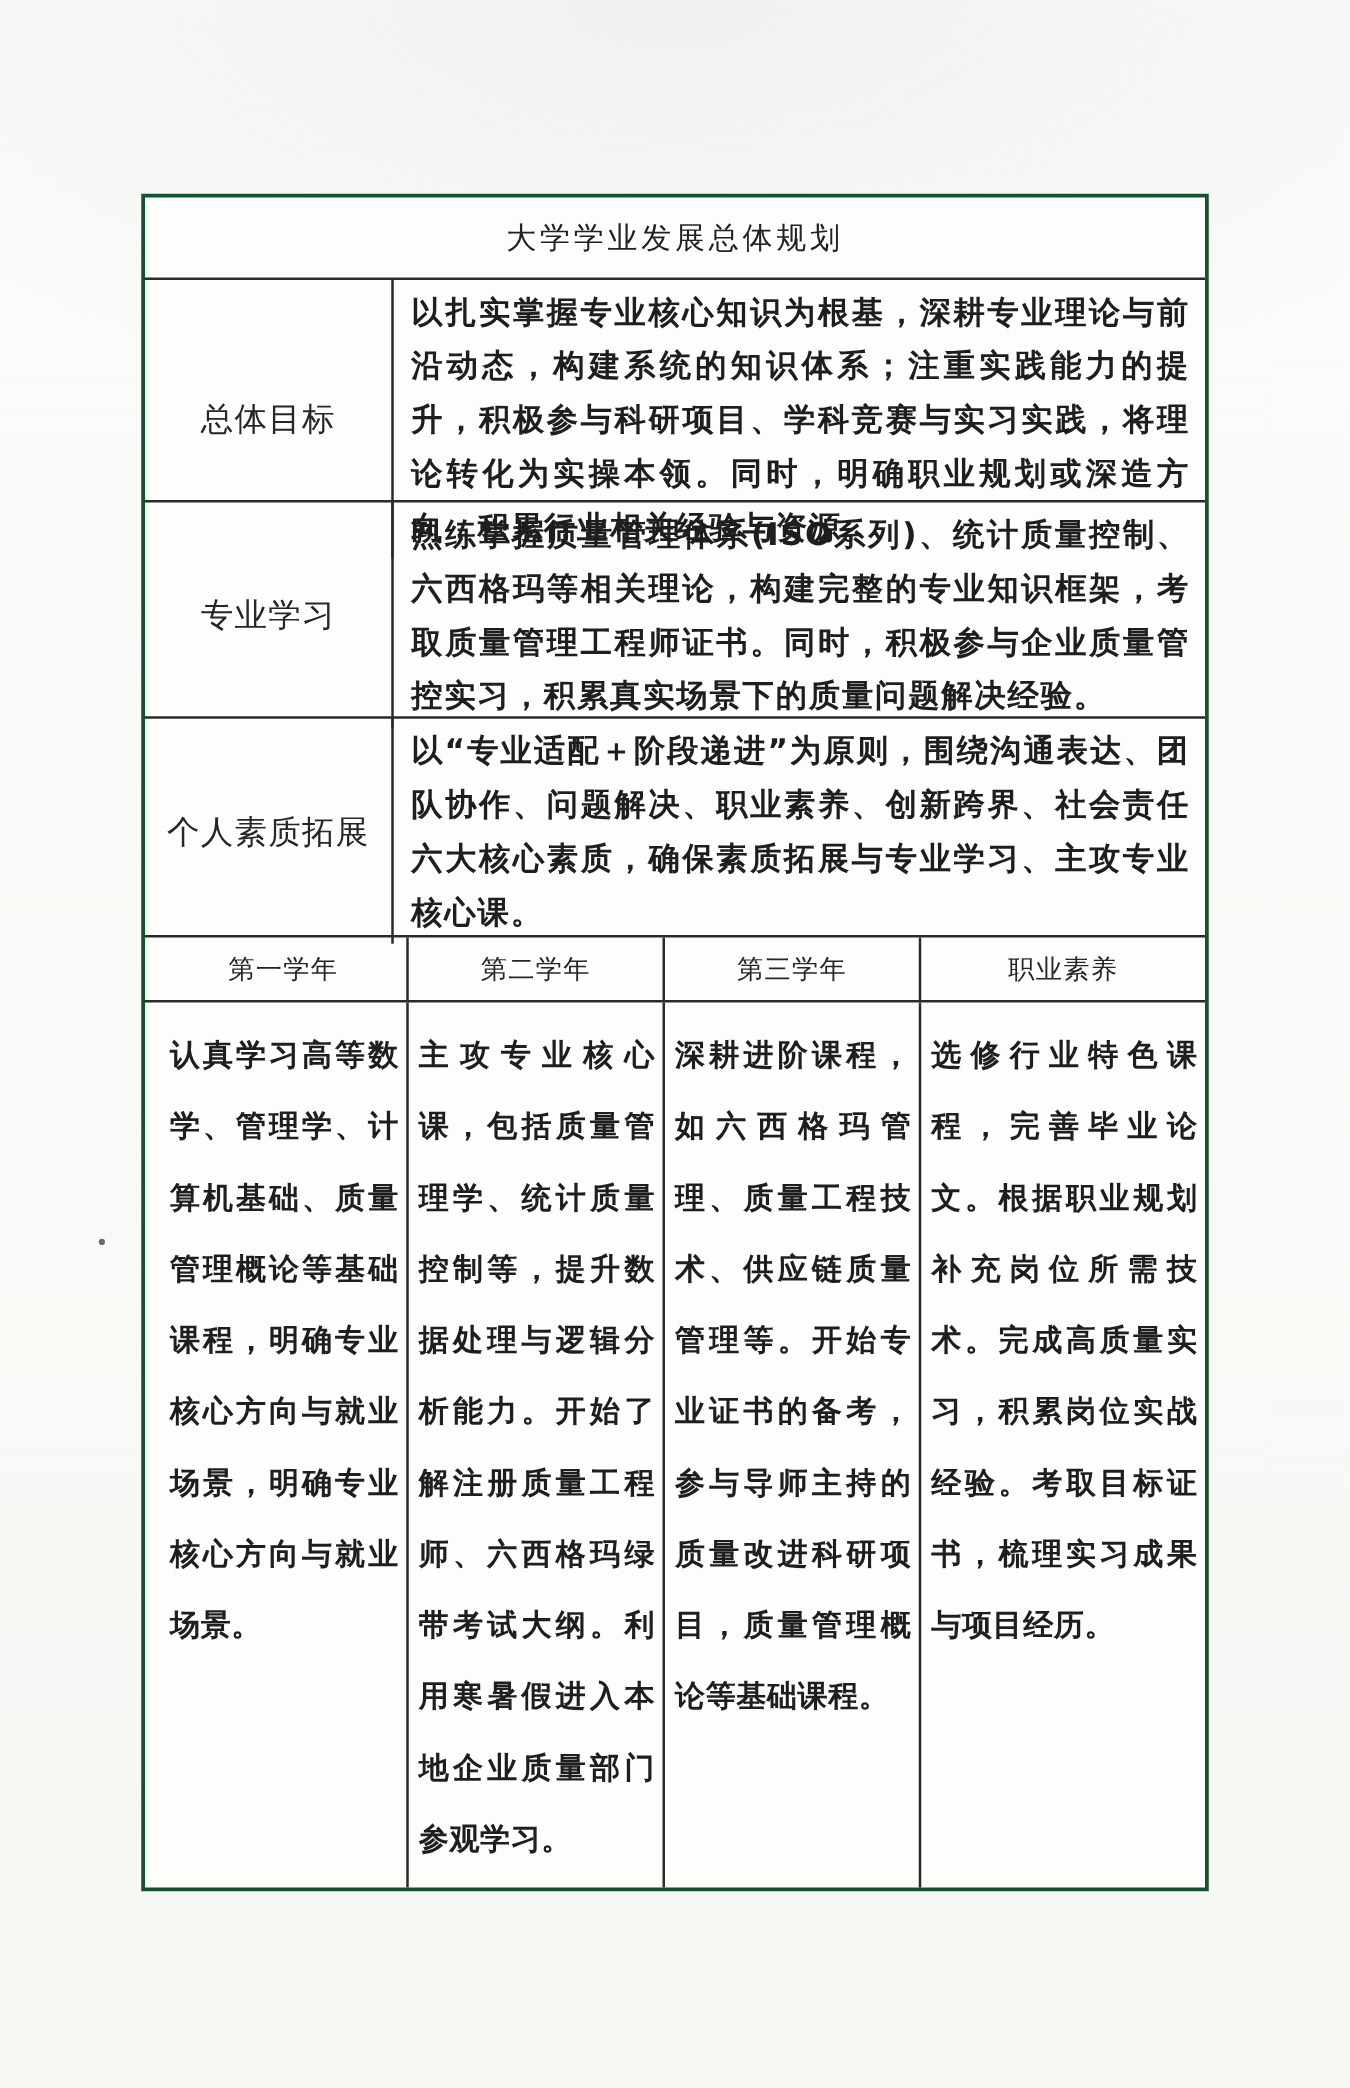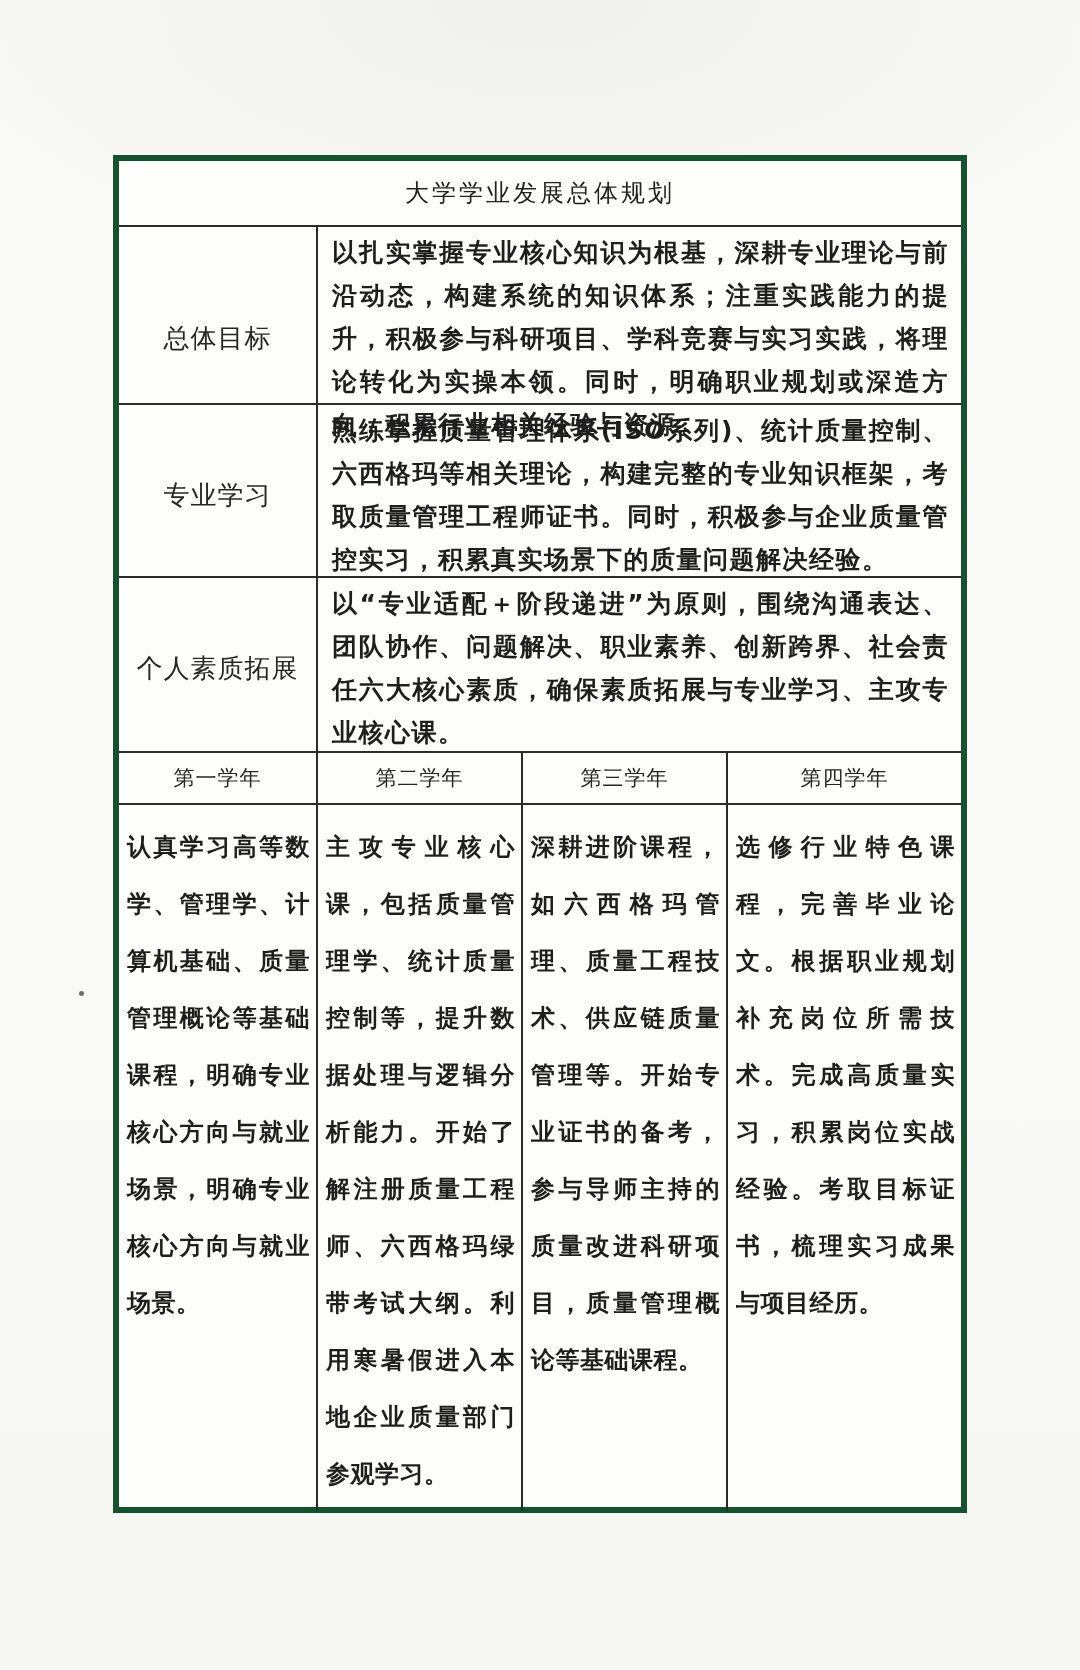--- a/index.html
+++ b/index.html
@@ -12,21 +12,21 @@
       radial-gradient(ellipse 1200px 500px at 50% 0%, rgba(190,190,188,0.18), rgba(0,0,0,0) 65%),
       linear-gradient(#fbfbf9, #f7f7f4);
     position: relative;
     overflow: hidden;
   }
   .doc-table {
     position: absolute;
     left: 113px; top: 155px;
     width: 854px; height: 1358px;
     background: #fdfdfb;
-    border: 6px solid #14532d;
+    border: 3px solid #14532d;
     display: grid;
     grid-template-rows: 64px 178px 173px 175px 52px 1fr;
   }
   .row { border-top: 2px solid #2b2b2b; }
   .row:first-child { border-top: none; }
 
   .title-row {
     display: flex; align-items: center; justify-content: center;
     font-family: "Liberation Serif", "DejaVu Serif", serif;
     font-size: 24px; letter-spacing: 3px; color: #222;
@@ -49,20 +49,21 @@
     font-size: 25px;
     line-height: 43px;
     font-weight: 600;
     color: #1e1e1e;
     letter-spacing: 1.5px;
     text-align: justify;
   }
   .year-header-row, .year-content-row {
     display: grid;
     grid-template-columns: 197px 205px 205px 1fr;
+    padding-left: 12px;
   }
   .year-header-cell {
     display: flex; align-items: center; justify-content: center;
     font-family: "Liberation Serif", "DejaVu Serif", serif;
     font-size: 21px; letter-spacing: 1px; color: #262626;
   }
   .year-header-cell + .year-header-cell,
   .year-content-cell + .year-content-cell { border-left: 2px solid #2b2b2b; }
   .year-content-cell {
     padding: 14px 6px 8px 8px;
@@ -102,21 +103,21 @@
 
   <div class="row section-row">
     <div class="label-cell">个人素质拓展</div>
     <div class="content-cell handwriting">以“专业适配＋阶段递进”为原则，围绕沟通表达、团队协作、问题解决、职业素养、创新跨界、社会责任六大核心素质，确保素质拓展与专业学习、主攻专业核心课。</div>
   </div>
 
   <div class="row year-header-row">
     <div class="year-header-cell">第一学年</div>
     <div class="year-header-cell">第二学年</div>
     <div class="year-header-cell">第三学年</div>
-    <div class="year-header-cell">第四学年</div>
+    <div class="year-header-cell">职业素养</div>
   </div>
 
   <div class="row year-content-row">
     <div class="year-content-cell handwriting-col">认真学习高等数学、管理学、计算机基础、质量管理概论等基础课程，明确专业核心方向与就业场景，明确专业核心方向与就业场景。</div>
     <div class="year-content-cell handwriting-col">主攻专业核心课，包括质量管理学、统计质量控制等，提升数据处理与逻辑分析能力。开始了解注册质量工程师、六西格玛绿带考试大纲。利用寒暑假进入本地企业质量部门参观学习。</div>
     <div class="year-content-cell handwriting-col">深耕进阶课程，如六西格玛管理、质量工程技术、供应链质量管理等。开始专业证书的备考，参与导师主持的质量改进科研项目，质量管理概论等基础课程。</div>
     <div class="year-content-cell handwriting-col">选修行业特色课程，完善毕业论文。根据职业规划补充岗位所需技术。完成高质量实习，积累岗位实战经验。考取目标证书，梳理实习成果与项目经历。</div>
   </div>
 
 </div>

